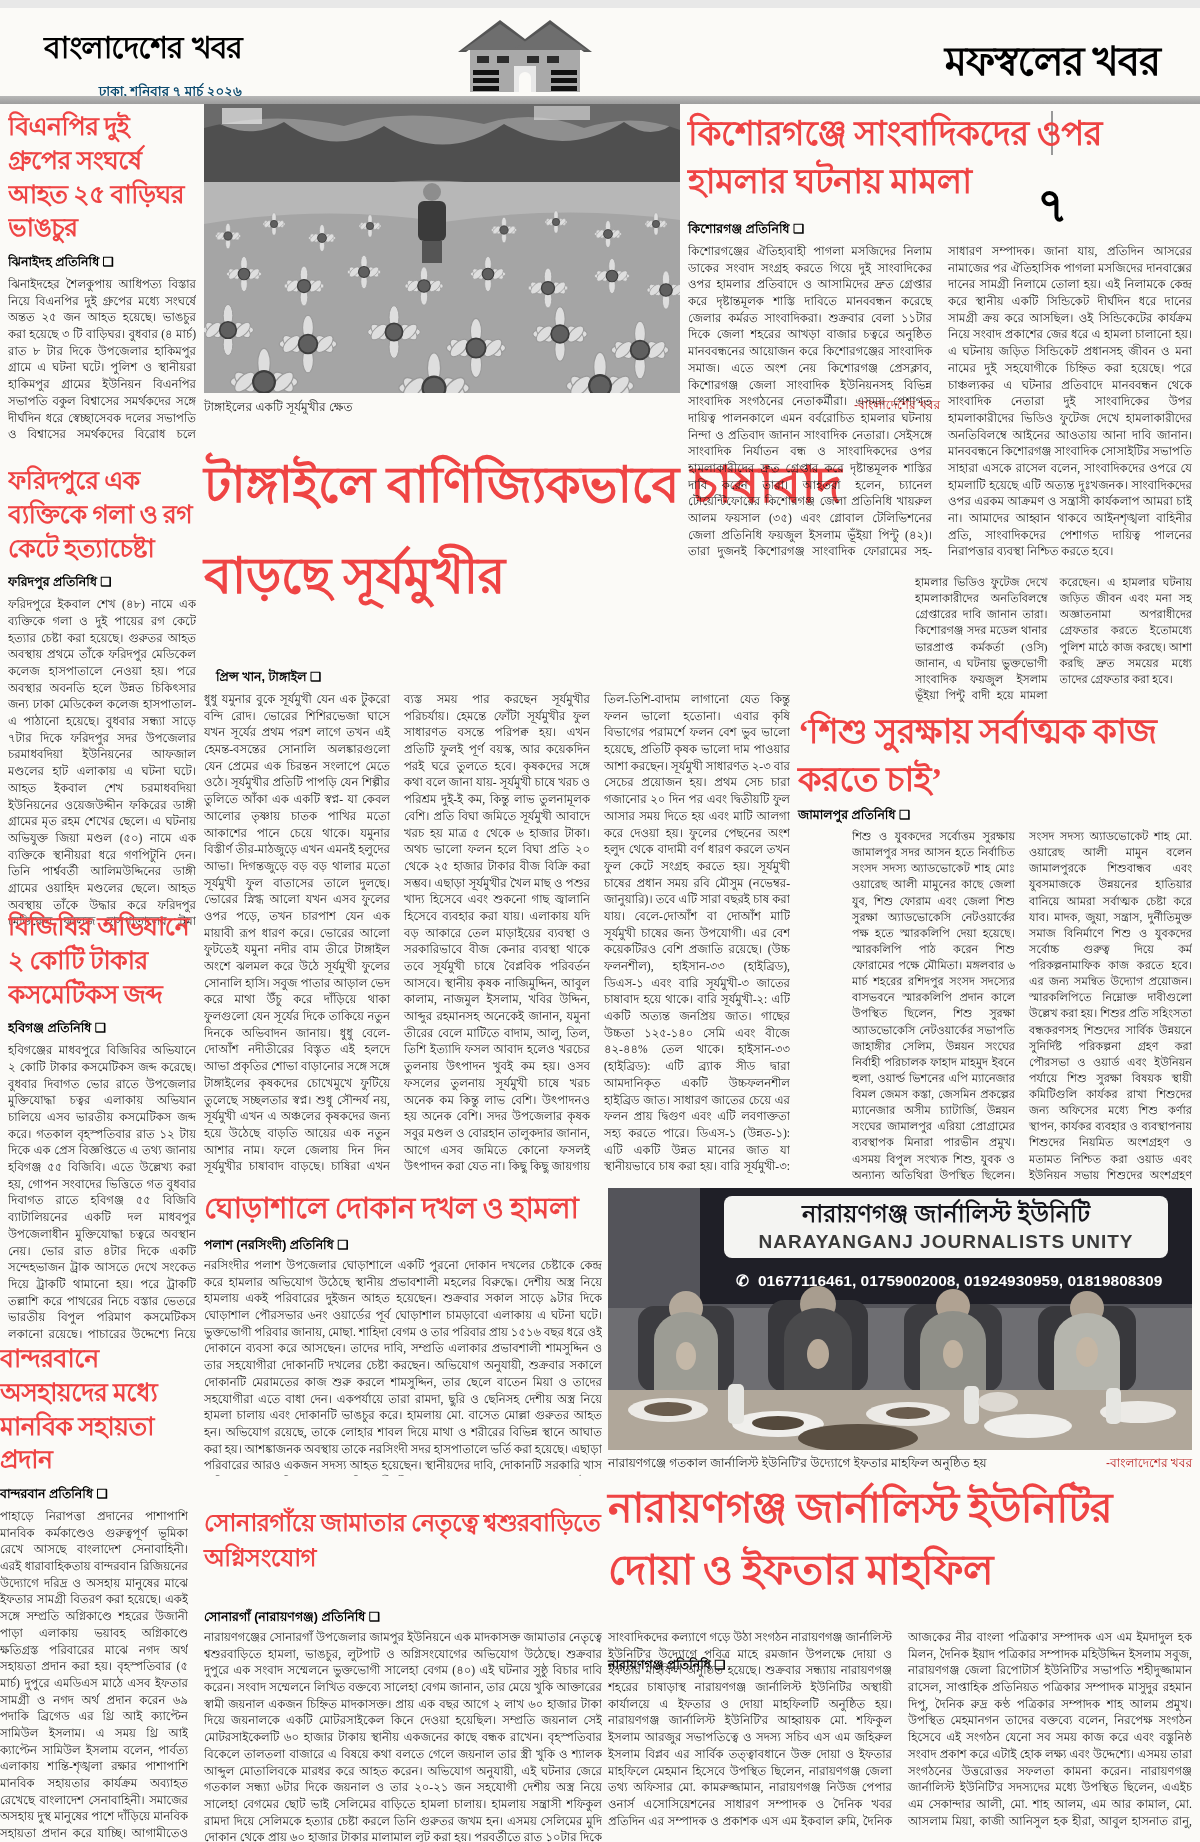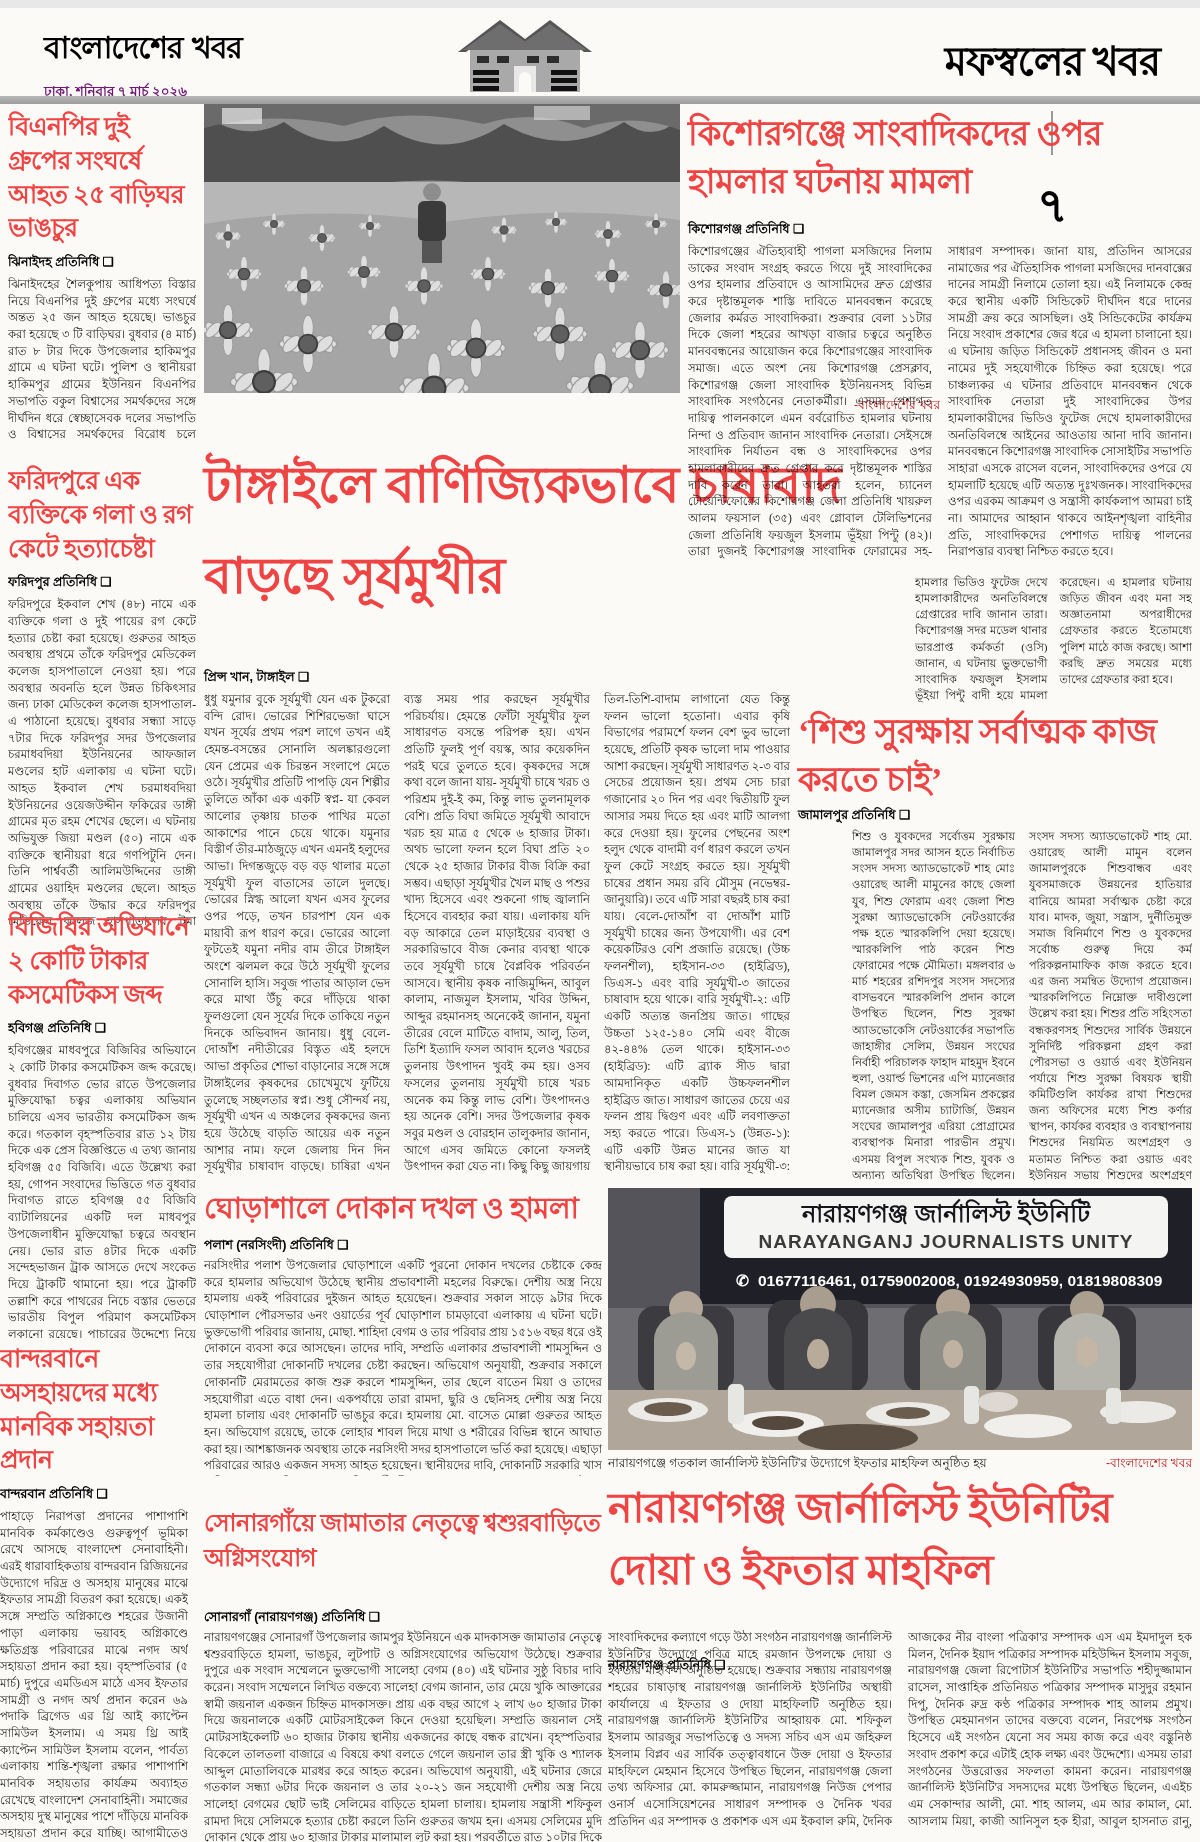--- a/index.html
+++ b/index.html
@@ -1,21 +1,21 @@
 <!DOCTYPE html>
 <html><head>
 <meta charset="utf-8">
 <style>
   html,body{margin:0;padding:0;background:#e8e8e8;}
   #page{position:relative;width:1200px;height:1842px;background:#fbfaf7;margin:8px auto;overflow:hidden;
         font-family:"Liberation Serif", serif;color:#161616;}
   .abs{position:absolute;}
   
   .logo{font-family:"DejaVu Sans", sans-serif;font-weight:900;font-size:30px;letter-spacing:-1px;color:#000;}
-  .dateline{font-size:13.5px;color:#701a75;margin-top:6px;font-weight:700;}
+  .dateline{font-size:13.5px;color:#0c4a6e;margin-top:6px;font-weight:700;text-align:right;}
   .section-wrap{display:flex;align-items:center;gap:14px;}
   .section-title{font-weight:900;font-size:40px;color:#000;letter-spacing:-1px;}
   .section-divider{width:2px;height:44px;background:#999;}
   .page-number{font-weight:900;font-size:48px;color:#000;}
   .graybar{background:linear-gradient(#b7b7b7,#9d9d9d);}
   
   .headline{font-weight:900;color:#ef4444;letter-spacing:-0.5px;}
   .byline{font-family:"Liberation Sans", sans-serif;font-weight:700;font-size:12.5px;color:#000;}
   .body-text{font-size:11.6px;line-height:1.44;text-align:justify;color:#1a1a1a;overflow:hidden;column-fill:auto;}
   .caption-row{display:flex;justify-content:space-between;font-family:"Liberation Sans", sans-serif;
@@ -141,24 +141,27 @@
       <use href="#sf" transform="translate(104,240) scale(1.8)"></use>
       <use href="#sf" transform="translate(190,228) scale(1.65)"></use>
       <use href="#sf" transform="translate(272,244) scale(1.85)"></use>
       <use href="#sf" transform="translate(356,230) scale(1.7)"></use>
       <use href="#sf" transform="translate(436,246) scale(1.8)"></use>
       <use href="#sf" transform="translate(60,278) scale(2.1)"></use>
       <use href="#sf" transform="translate(230,284) scale(2.2)"></use>
       <use href="#sf" transform="translate(396,282) scale(2.1)"></use>
     </svg>
   </div>
+  <div class="abs caption-row" style="left:204px;top:390px;width:476px;">
+    <span>টাঙ্গাইলের একটি সূর্যমুখীর ক্ষেত</span>
+  </div>
   <div class="abs credit" style="left:800px;top:388px;width:140px;text-align:right;">-বাংলাদেশের খবর</div>
 
   <div class="abs headline" style="left:204px;top:432px;width:702px;height:228px;font-size:50px;line-height:1.82;">টাঙ্গাইলে বাণিজ্যিকভাবে চাষাবাদ বাড়ছে সূর্যমুখীর</div>
-  <div class="abs byline" style="left:204px;top:660px;">প্রিন্স খান, টাঙ্গাইল ❑</div>
+  <div class="abs byline" style="left:216px;top:660px;">প্রিন্স খান, টাঙ্গাইল ❑</div>
   <div class="abs body-text" style="left:204px;top:684px;width:586px;height:492px;column-count:3;column-gap:14px;">ধুধু যমুনার বুকে সূর্যমুখী যেন এক টুকরো বন্দি রোদ। ভোরের শিশিরভেজা ঘাসে যখন সূর্যের প্রথম পরশ লাগে তখন এই হেমন্ত-বসন্তের সোনালি অলঙ্কারগুলো যেন প্রেমের এক চিরন্তন সংলাপে মেতে ওঠে। সূর্যমুখীর প্রতিটি পাপড়ি যেন শিল্পীর তুলিতে আঁকা এক একটি স্বপ্ন- যা কেবল আলোর তৃষ্ণায় চাতক পাখির মতো আকাশের পানে চেয়ে থাকে। যমুনার বিস্তীর্ণ তীর-মাঠজুড়ে এখন এমনই হলুদের আভা। দিগন্তজুড়ে বড় বড় থালার মতো সূর্যমুখী ফুল বাতাসের তালে দুলছে। ভোরের স্নিগ্ধ আলো যখন এসব ফুলের ওপর পড়ে, তখন চারপাশ যেন এক মায়াবী রূপ ধারণ করে। ভোরের আলো ফুটতেই যমুনা নদীর বাম তীরে টাঙ্গাইল অংশে ঝলমল করে উঠে সূর্যমুখী ফুলের সোনালি হাসি। সবুজ পাতার আড়াল ভেদ করে মাথা উঁচু করে দাঁড়িয়ে থাকা ফুলগুলো যেন সূর্যের দিকে তাকিয়ে নতুন দিনকে অভিবাদন জানায়। ধুধু বেলে-দোআঁশ নদীতীরের বিস্তৃত এই হলদে আভা প্রকৃতির শোভা বাড়ানোর সঙ্গে সঙ্গে টাঙ্গাইলের কৃষকদের চোখেমুখে ফুটিয়ে তুলেছে সচ্ছলতার স্বপ্ন। শুধু সৌন্দর্য নয়, সূর্যমুখী এখন এ অঞ্চলের কৃষকদের জন্য হয়ে উঠেছে বাড়তি আয়ের এক নতুন আশার নাম। ফলে জেলায় দিন দিন সূর্যমুখীর চাষাবাদ বাড়ছে। চাষিরা এখন ব্যস্ত সময় পার করছেন সূর্যমুখীর পরিচর্যায়। হেমন্তে ফোঁটা সূর্যমুখীর ফুল সাধারণত বসন্তে পরিপক্ব হয়। এখন প্রতিটি ফুলই পূর্ণ বয়স্ক, আর কয়েকদিন পরই ঘরে তুলতে হবে। কৃষকদের সঙ্গে কথা বলে জানা যায়- সূর্যমুখী চাষে খরচ ও পরিশ্রম দুই-ই কম, কিন্তু লাভ তুলনামূলক বেশি। প্রতি বিঘা জমিতে সূর্যমুখী আবাদে খরচ হয় মাত্র ৫ থেকে ৬ হাজার টাকা। অথচ ভালো ফলন হলে বিঘা প্রতি ২০ থেকে ২৫ হাজার টাকার বীজ বিক্রি করা সম্ভব। এছাড়া সূর্যমুখীর খৈল মাছ ও পশুর খাদ্য হিসেবে এবং শুকনো গাছ জ্বালানি হিসেবে ব্যবহার করা যায়। এলাকায় যদি বড় আকারে তেল মাড়াইয়ের ব্যবস্থা ও সরকারিভাবে বীজ কেনার ব্যবস্থা থাকে তবে সূর্যমুখী চাষে বৈপ্লবিক পরিবর্তন আসবে। স্থানীয় কৃষক নাজিমুদ্দিন, আবুল কালাম, নাজমুল ইসলাম, খবির উদ্দিন, আব্দুর রহমানসহ অনেকেই জানান, যমুনা তীরের বেলে মাটিতে বাদাম, আলু, তিল, তিশি ইত্যাদি ফসল আবাদ হলেও খরচের তুলনায় উৎপাদন খুবই কম হয়। ওসব ফসলের তুলনায় সূর্যমুখী চাষে খরচ অনেক কম কিন্তু লাভ বেশি। উৎপাদনও হয় অনেক বেশি। সদর উপজেলার কৃষক সবুর মণ্ডল ও বোরহান তালুকদার জানান, আগে এসব জমিতে কোনো ফসলই উৎপাদন করা যেত না। কিছু কিছু জায়গায় তিল-তিশি-বাদাম লাগানো যেত কিন্তু ফলন ভালো হতোনা। এবার কৃষি বিভাগের পরামর্শে ফলন বেশ ভুব ভালো হয়েছে, প্রতিটি কৃষক ভালো দাম পাওয়ার আশা করছেন। সূর্যমুখী সাধারণত ২-৩ বার সেচের প্রয়োজন হয়। প্রথম সেচ চারা গজানোর ২০ দিন পর এবং দ্বিতীয়টি ফুল আসার সময় দিতে হয় এবং মাটি আলগা করে দেওয়া হয়। ফুলের পেছনের অংশ হলুদ থেকে বাদামী বর্ণ ধারণ করলে তখন ফুল কেটে সংগ্রহ করতে হয়। সূর্যমুখী চাষের প্রধান সময় রবি মৌসুম (নভেম্বর-জানুয়ারি)। তবে এটি সারা বছরই চাষ করা যায়। বেলে-দোআঁশ বা দোআঁশ মাটি সূর্যমুখী চাষের জন্য উপযোগী। এর বেশ কয়েকটিরও বেশি প্রজাতি রয়েছে। (উচ্চ ফলনশীল), হাইসান-৩৩ (হাইব্রিড), ডিএস-১ এবং বারি সূর্যমুখী-৩ জাতের চাষাবাদ হয়ে থাকে। বারি সূর্যমুখী-২: এটি একটি অত্যন্ত জনপ্রিয় জাত। গাছের উচ্চতা ১২৫-১৪০ সেমি এবং বীজে ৪২-৪৪% তেল থাকে। হাইসান-৩৩ (হাইব্রিড): এটি ব্র্যাক সীড দ্বারা আমদানিকৃত একটি উচ্চফলনশীল হাইব্রিড জাত। সাধারণ জাতের চেয়ে এর ফলন প্রায় দ্বিগুণ এবং এটি লবণাক্ততা সহ্য করতে পারে। ডিএস-১ (উন্নত-১): এটি একটি উন্নত মানের জাত যা স্থানীয়ভাবে চাষ করা হয়। বারি সূর্যমুখী-৩: এটি তুলনামূলকভাবে আগাম পরিপক্ব হয় (প্রায় ১০৩ দিন)। পুষ্টিবিদদের মতে, সূর্যমুখীর তেল হৃদরোগীদের জন্য অত্যন্ত উপকারী এবং এতে কোলেস্টেরলের মাত্রা খুব কম থাকে। বাজারে সয়াবিন তেলের দামের ঊর্ধ্বগতির কারণে স্থানীয়ভাবে উৎপাদিত এই তেলের ব্যাপক চাহিদা তৈরি হয়েছে। টাঙ্গাইলের এই ১৭৮ হেক্টর জমির ফলন স্থানীয় তেলের বাজারে ইতিবাচক প্রভাব ফেলবে বলে আশা করা হচ্ছে। বাণিজ্যিকভাবে চাষাবাদের মর্যাদা পেয়েছে। দিগন্তজোড়া হলুদ ফুলের সমারোহ দেখতে যেমন ছাত্র-ছাত্রী, প্রেমিক-প্রেমিকা সহ নানা বয়সী দর্শনার্থীরা ভিড় করছেন, তেমনি লাভের অংক কষতে শুরু করেছেন কৃষকরা। একসময় টাঙ্গাইলের চরাঞ্চলের বিশাল এলাকা একসময় অনাবাদি পড়ে থাকত, সেখানে এখন সূর্যমুখীর চাষ হচ্ছে। কৃষি বিভাগ মনে করছে, যদি এই ধারা অব্যাহত থাকে তবে আগামী কয়েক বছরে জেলায় সূর্যমুখী চাষের পরিধি কয়েকগুণ বৃদ্ধি পাবে। যমুনার পাড়ে এখন কেবল ফুল নয়, ফুটছে কৃষকের ভাগ্য। সবুজ প্রকৃতি আর হলুদের মিতালীতে টাঙ্গাইলের মাঠ এখন এক অপরূপ সৌন্দর্যের লীলাভূমি। সেই সৌন্দর্যের আড়ালে লুকিয়ে আছে এক সফল কৃষি অর্থনীতির গল্প। সূর্যমুখীর এই সোনালি হাসি টাঙ্গাইলের কৃষকের জীবনে নতুন প্রাণচাঞ্চল্য নিয়ে এসেছে। সরেজমিনে যমুনা নদীর তীরবর্তী এলাকা ঘুরে দেখা যায়, যেখানে ধু ধু বালুচর ছাড়া আর কিছু চোখে পড়তো না সেখানে হলদে আভার সৌন্দর্য সবাইকে মুগ্ধ করে।</div>
 
   <div class="abs headline" style="left:688px;top:102px;width:504px;height:96px;font-size:34px;line-height:1.4;">কিশোরগঞ্জে সাংবাদিকদের ওপর হামলার ঘটনায় মামলা</div>
   <div class="abs byline" style="left:688px;top:212px;">কিশোরগঞ্জ প্রতিনিধি ❑</div>
   <div class="abs body-text" style="left:688px;top:236px;width:504px;height:324px;column-count:2;column-gap:16px;">কিশোরগঞ্জের ঐতিহ্যবাহী পাগলা মসজিদের নিলাম ডাকের সংবাদ সংগ্রহ করতে গিয়ে দুই সাংবাদিকের ওপর হামলার প্রতিবাদে ও আসামিদের দ্রুত গ্রেপ্তার করে দৃষ্টান্তমূলক শাস্তি দাবিতে মানববন্ধন করেছে জেলার কর্মরত সাংবাদিকরা। শুক্রবার বেলা ১১টার দিকে জেলা শহরের আখড়া বাজার চত্বরে অনুষ্ঠিত মানববন্ধনের আয়োজন করে কিশোরগঞ্জের সাংবাদিক সমাজ। এতে অংশ নেয় কিশোরগঞ্জ প্রেসক্লাব, কিশোরগঞ্জ জেলা সাংবাদিক ইউনিয়নসহ বিভিন্ন সাংবাদিক সংগঠনের নেতাকর্মীরা। এসময় পেশাগত দায়িত্ব পালনকালে এমন বর্বরোচিত হামলার ঘটনায় নিন্দা ও প্রতিবাদ জানান সাংবাদিক নেতারা। সেইসঙ্গে সাংবাদিক নির্যাতন বন্ধ ও সাংবাদিকদের ওপর হামলাকারীদের দ্রুত গ্রেপ্তার করে দৃষ্টান্তমূলক শাস্তির দাবি করেন তারা। আহতরা হলেন, চ্যানেল টোয়েন্টিফোরের কিশোরগঞ্জ জেলা প্রতিনিধি খায়রুল আলম ফয়সাল (৩৫) এবং গ্লোবাল টেলিভিশনের জেলা প্রতিনিধি ফয়জুল ইসলাম ভূঁইয়া পিন্টু (৪২)। তারা দুজনই কিশোরগঞ্জ সাংবাদিক ফোরামের সহ-সাধারণ সম্পাদক। জানা যায়, প্রতিদিন আসরের নামাজের পর ঐতিহাসিক পাগলা মসজিদের দানবাক্সের দানের সামগ্রী নিলামে তোলা হয়। এই নিলামকে কেন্দ্র করে স্থানীয় একটি সিন্ডিকেট দীর্ঘদিন ধরে দানের সামগ্রী ক্রয় করে আসছিল। ওই সিন্ডিকেটের কার্যক্রম নিয়ে সংবাদ প্রকাশের জের ধরে এ হামলা চালানো হয়। এ ঘটনায় জড়িত সিন্ডিকেট প্রধানসহ জীবন ও মনা নামের দুই সহযোগীকে চিহ্নিত করা হয়েছে। পরে চাঞ্চল্যকর এ ঘটনার প্রতিবাদে মানববন্ধন থেকে সাংবাদিক নেতারা দুই সাংবাদিকের উপর হামলাকারীদের ভিডিও ফুটেজ দেখে হামলাকারীদের অনতিবিলম্বে আইনের আওতায় আনা দাবি জানান। মানববন্ধনে কিশোরগঞ্জ সাংবাদিক সোসাইটির সভাপতি সাহারা এসকে রাসেল বলেন, সাংবাদিকদের ওপরে যে হামলাটি হয়েছে এটি অত্যন্ত দুঃখজনক। সাংবাদিকদের ওপর এরকম আক্রমণ ও সন্ত্রাসী কার্যকলাপ আমরা চাই না। আমাদের আহ্বান থাকবে আইনশৃঙ্খলা বাহিনীর প্রতি, সাংবাদিকদের পেশাগত দায়িত্ব পালনের নিরাপত্তার ব্যবস্থা নিশ্চিত করতে হবে।</div>
   <div class="abs body-text" style="left:915px;top:566px;width:277px;height:132px;column-count:2;column-gap:12px;font-size:11.2px;">হামলার ভিডিও ফুটেজ দেখে হামলাকারীদের অনতিবিলম্বে গ্রেপ্তারের দাবি জানান তারা। কিশোরগঞ্জ সদর মডেল থানার ভারপ্রাপ্ত কর্মকর্তা (ওসি) জানান, এ ঘটনায় ভুক্তভোগী সাংবাদিক ফয়জুল ইসলাম ভূঁইয়া পিন্টু বাদী হয়ে মামলা করেছেন। এ হামলার ঘটনায় জড়িত জীবন এবং মনা সহ অজ্ঞাতনামা অপরাধীদের গ্রেফতার করতে ইতোমধ্যে পুলিশ মাঠে কাজ করছে। আশা করছি দ্রুত সময়ের মধ্যে তাদের গ্রেফতার করা হবে।</div>
 
   <div class="abs headline" style="left:798px;top:700px;width:394px;height:96px;font-size:34px;line-height:1.4;">‘শিশু সুরক্ষায় সর্বাত্মক কাজ করতে চাই’</div>
   <div class="abs byline" style="left:798px;top:798px;">জামালপুর প্রতিনিধি ❑</div>
   <div class="abs body-text" style="left:852px;top:820px;width:340px;height:356px;column-count:2;column-gap:14px;font-size:11.2px;">শিশু ও যুবকদের সর্বোত্তম সুরক্ষায় জামালপুর সদর আসন হতে নির্বাচিত সংসদ সদস্য অ্যাডভোকেট শাহ মোঃ ওয়ারেছ আলী মামুনের কাছে জেলা যুব, শিশু ফোরাম এবং জেলা শিশু সুরক্ষা অ্যাডভোকেসি নেটওয়ার্কের পক্ষ হতে স্মারকলিপি দেয়া হয়েছে। স্মারকলিপি পাঠ করেন শিশু ফোরামের পক্ষে মৌমিতা। মঙ্গলবার ৬ মার্চ শহরের রশিদপুর সংসদ সদস্যের বাসভবনে স্মারকলিপি প্রদান কালে উপস্থিত ছিলেন, শিশু সুরক্ষা অ্যাডভোকেসি নেটওয়ার্কের সভাপতি জাহাঙ্গীর সেলিম, উন্নয়ন সংঘের নির্বাহী পরিচালক ফাহাদ মাহমুদ ইবনে হুলা, ওয়ার্ল্ড ভিশনের এপি ম্যানেজার বিমল জেমস কস্তা, জেসমিন প্রকল্পের ম্যানেজার অসীম চ্যাটার্জি, উন্নয়ন সংঘের জামালপুর এরিয়া প্রোগ্রামের ব্যবস্থাপক মিনারা পারভীন প্রমুখ। এসময় বিপুল সংখ্যক শিশু, যুবক ও অন্যান্য অতিথিরা উপস্থিত ছিলেন। সংসদ সদস্য অ্যাডভোকেট শাহ মো. ওয়ারেছ আলী মামুন বলেন জামালপুরকে শিশুবান্ধব এবং যুবসমাজকে উন্নয়নের হাতিয়ার বানিয়ে আমরা সর্বাত্মক চেষ্টা করে যাব। মাদক, জুয়া, সন্ত্রাস, দুর্নীতিমুক্ত সমাজ বিনির্মাণে শিশু ও যুবকদের সর্বোচ্চ গুরুত্ব দিয়ে কর্ম পরিকল্পনামাফিক কাজ করতে হবে। এর জন্য সমন্বিত উদ্যোগ প্রয়োজন। স্মারকলিপিতে নিম্নোক্ত দাবীগুলো উল্লেখ করা হয়। শিশুর প্রতি সহিংসতা বন্ধকরণসহ শিশুদের সার্বিক উন্নয়নে সুনির্দিষ্ট পরিকল্পনা গ্রহণ করা পৌরসভা ও ওয়ার্ড এবং ইউনিয়ন পর্যায়ে শিশু সুরক্ষা বিষয়ক স্থায়ী কমিটিগুলি কার্যকর রাখা শিশুদের জন্য অফিসের মধ্যে শিশু কর্ণার স্থাপন, কার্যকর ব্যবহার ও ব্যবস্থাপনায় শিশুদের নিয়মিত অংশগ্রহণ ও মতামত নিশ্চিত করা ওয়াড এবং ইউনিয়ন সভায় শিশুদের অংশগ্রহণ ছাড়া সকল শিশুর ডিজিটাল (অনলাইন) জন্ম নিবন্ধন নিশ্চিত করা শিশুদের শারিরীক, মানসিক এবং যৌন সহিংসতা বন্ধে সুনির্দিষ্ট কার্যক্রম গ্রহণ করা প্রতিটি মাধ্যমিক বিদ্যালয়ে মেয়েদের জন্য মাসিক ব্যবস্থাপনা কর্ণার স্থাপন ও হাইজিন কিটস বিতরণ করা। ১৮ বছরের আগে স্মার্ট ফোন ব্যবহার না করার জন্য জনসচেতনতা বৃদ্ধিতে মাইকিং, ক্যাম্পেইন এবং মোবাইলে ভয়েস রেকর্ড এর মাধ্যমে স্মার্ট ফোন ব্যবহার বন্ধ করা। সামাজিক সুরক্ষা বেষ্টনী প্রকল্পের আওতায় অতি দরিদ্র শিশুদের ও তাদের পরিবারের জন্য বরাদ্দ বৃদ্ধি করা। উপজেলা পর্যায়ে রিপোটিং (অভিযোগ বক্স স্থাপন) রেসপন্স ব্যবস্থাপনা এবং চাইল্ড হেল্পলাইন কাউন্সিল'রদের আয়োজনে নিয়মিতভাবে শিশুদের জন্য সেবা প্রদান করা। শিশুর সুশিক্ষা এবং সুস্বাস্থ্য নিশ্চিত করণে শিশুদের প্রয়োজনীয় সেবাসমূহ বৃদ্ধি ও সুষম বন্টন নিশ্চিত করা। শিশুর মানসিক বিকাশে প্রতিটি বিদ্যালয়ে একজন মনোসামাজিক পরামর্শক এর ব্যবস্থা নিশ্চিত করা। ন্যায্য সমাজ প্রতিষ্ঠার লক্ষ্যে যুবকদের কারিগরী, আইটি এবং মানবিক প্রশিক্ষণের আওতায় আনতে হবে। প্রতিটি ঘরে কমপক্ষে একজন সদস্যকে কর্মসংস্থানের ব্যবস্থা করা।</div>

